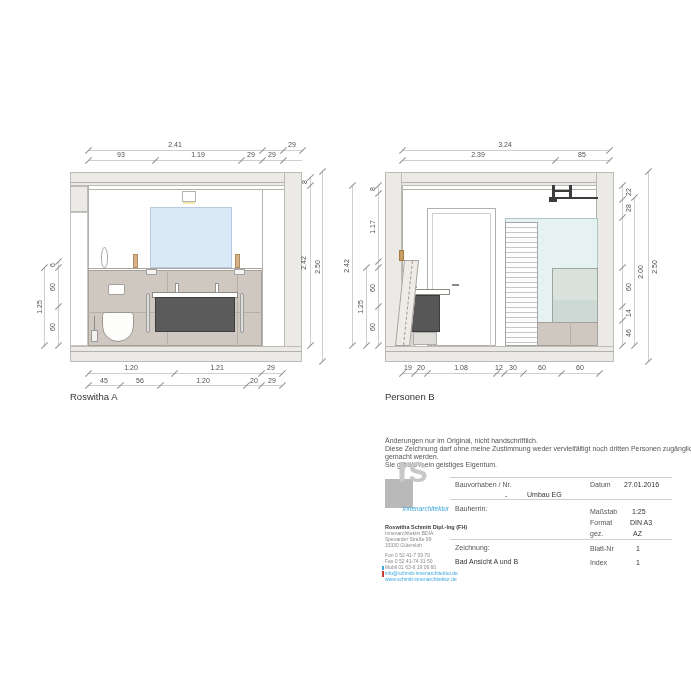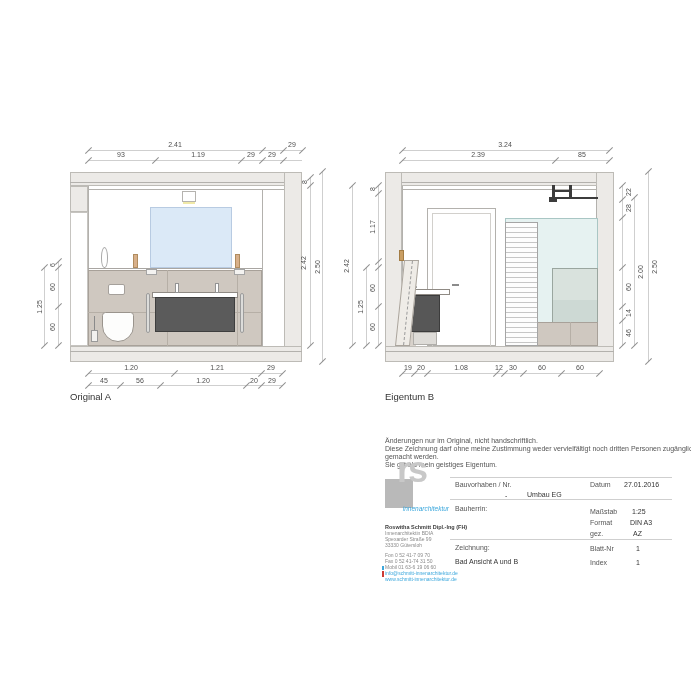--- a/index.html
+++ b/index.html
@@ -140,21 +140,21 @@
     <span class="dim dimv" style="left:303px;top:263px;">2.42</span>
     <span class="dim dimv" style="left:317px;top:267px;">2.50</span>
     <span class="dim" style="left:131px;top:367px;">1.20</span>
     <span class="dim" style="left:217px;top:367px;">1.21</span>
     <span class="dim" style="left:271px;top:367px;">29</span>
     <span class="dim" style="left:104px;top:380px;">45</span>
     <span class="dim" style="left:140px;top:380px;">56</span>
     <span class="dim" style="left:203px;top:380px;">1.20</span>
     <span class="dim" style="left:254px;top:380px;">20</span>
     <span class="dim" style="left:272px;top:380px;">29</span>
-    <span class="viewlabel" style="left:70px;top:391px;">Original A</span>
+    <span class="viewlabel" style="left:70px;top:391px;">Roswitha A</span>
   </div>
 
   <div>
 
     <div class="band" style="left:385px;top:172px;width:229px;height:14px;"></div>
     <div class="lh" style="left:385px;top:182px;width:229px;"></div>
     <div class="band" style="left:385px;top:172px;width:17px;height:190px;"></div>
     <div class="band" style="left:596px;top:172px;width:18px;height:190px;"></div>
     <div class="band" style="left:385px;top:346px;width:229px;height:16px;"></div>
     <div class="lh" style="left:385px;top:351px;width:229px;"></div>
@@ -259,21 +259,21 @@
     <span class="dim dimv" style="left:628px;top:333px;">46</span>
     <span class="dim dimv" style="left:640px;top:272px;">2.00</span>
     <span class="dim dimv" style="left:654px;top:267px;">2.50</span>
     <span class="dim" style="left:408px;top:367px;">19</span>
     <span class="dim" style="left:421px;top:367px;">20</span>
     <span class="dim" style="left:461px;top:367px;">1.08</span>
     <span class="dim" style="left:499px;top:367px;">12</span>
     <span class="dim" style="left:513px;top:367px;">30</span>
     <span class="dim" style="left:542px;top:367px;">60</span>
     <span class="dim" style="left:580px;top:367px;">60</span>
-    <span class="viewlabel" style="left:385px;top:391px;">Eigentum B</span>
+    <span class="viewlabel" style="left:385px;top:391px;">Personen B</span>
   </div>
 
   <div class="notice" style="left:385px;top:437px;width:300px;">
     <div>Änderungen nur im Original, nicht handschriftlich.</div>
     <div>Diese Zeichnung darf ohne meine Zustimmung weder vervielfältigt noch dritten Personen zugänglich</div>
     <div>gemacht werden.</div>
     <div>Sie gilt als mein geistiges Eigentum.</div>
   </div>
 
   <div>

